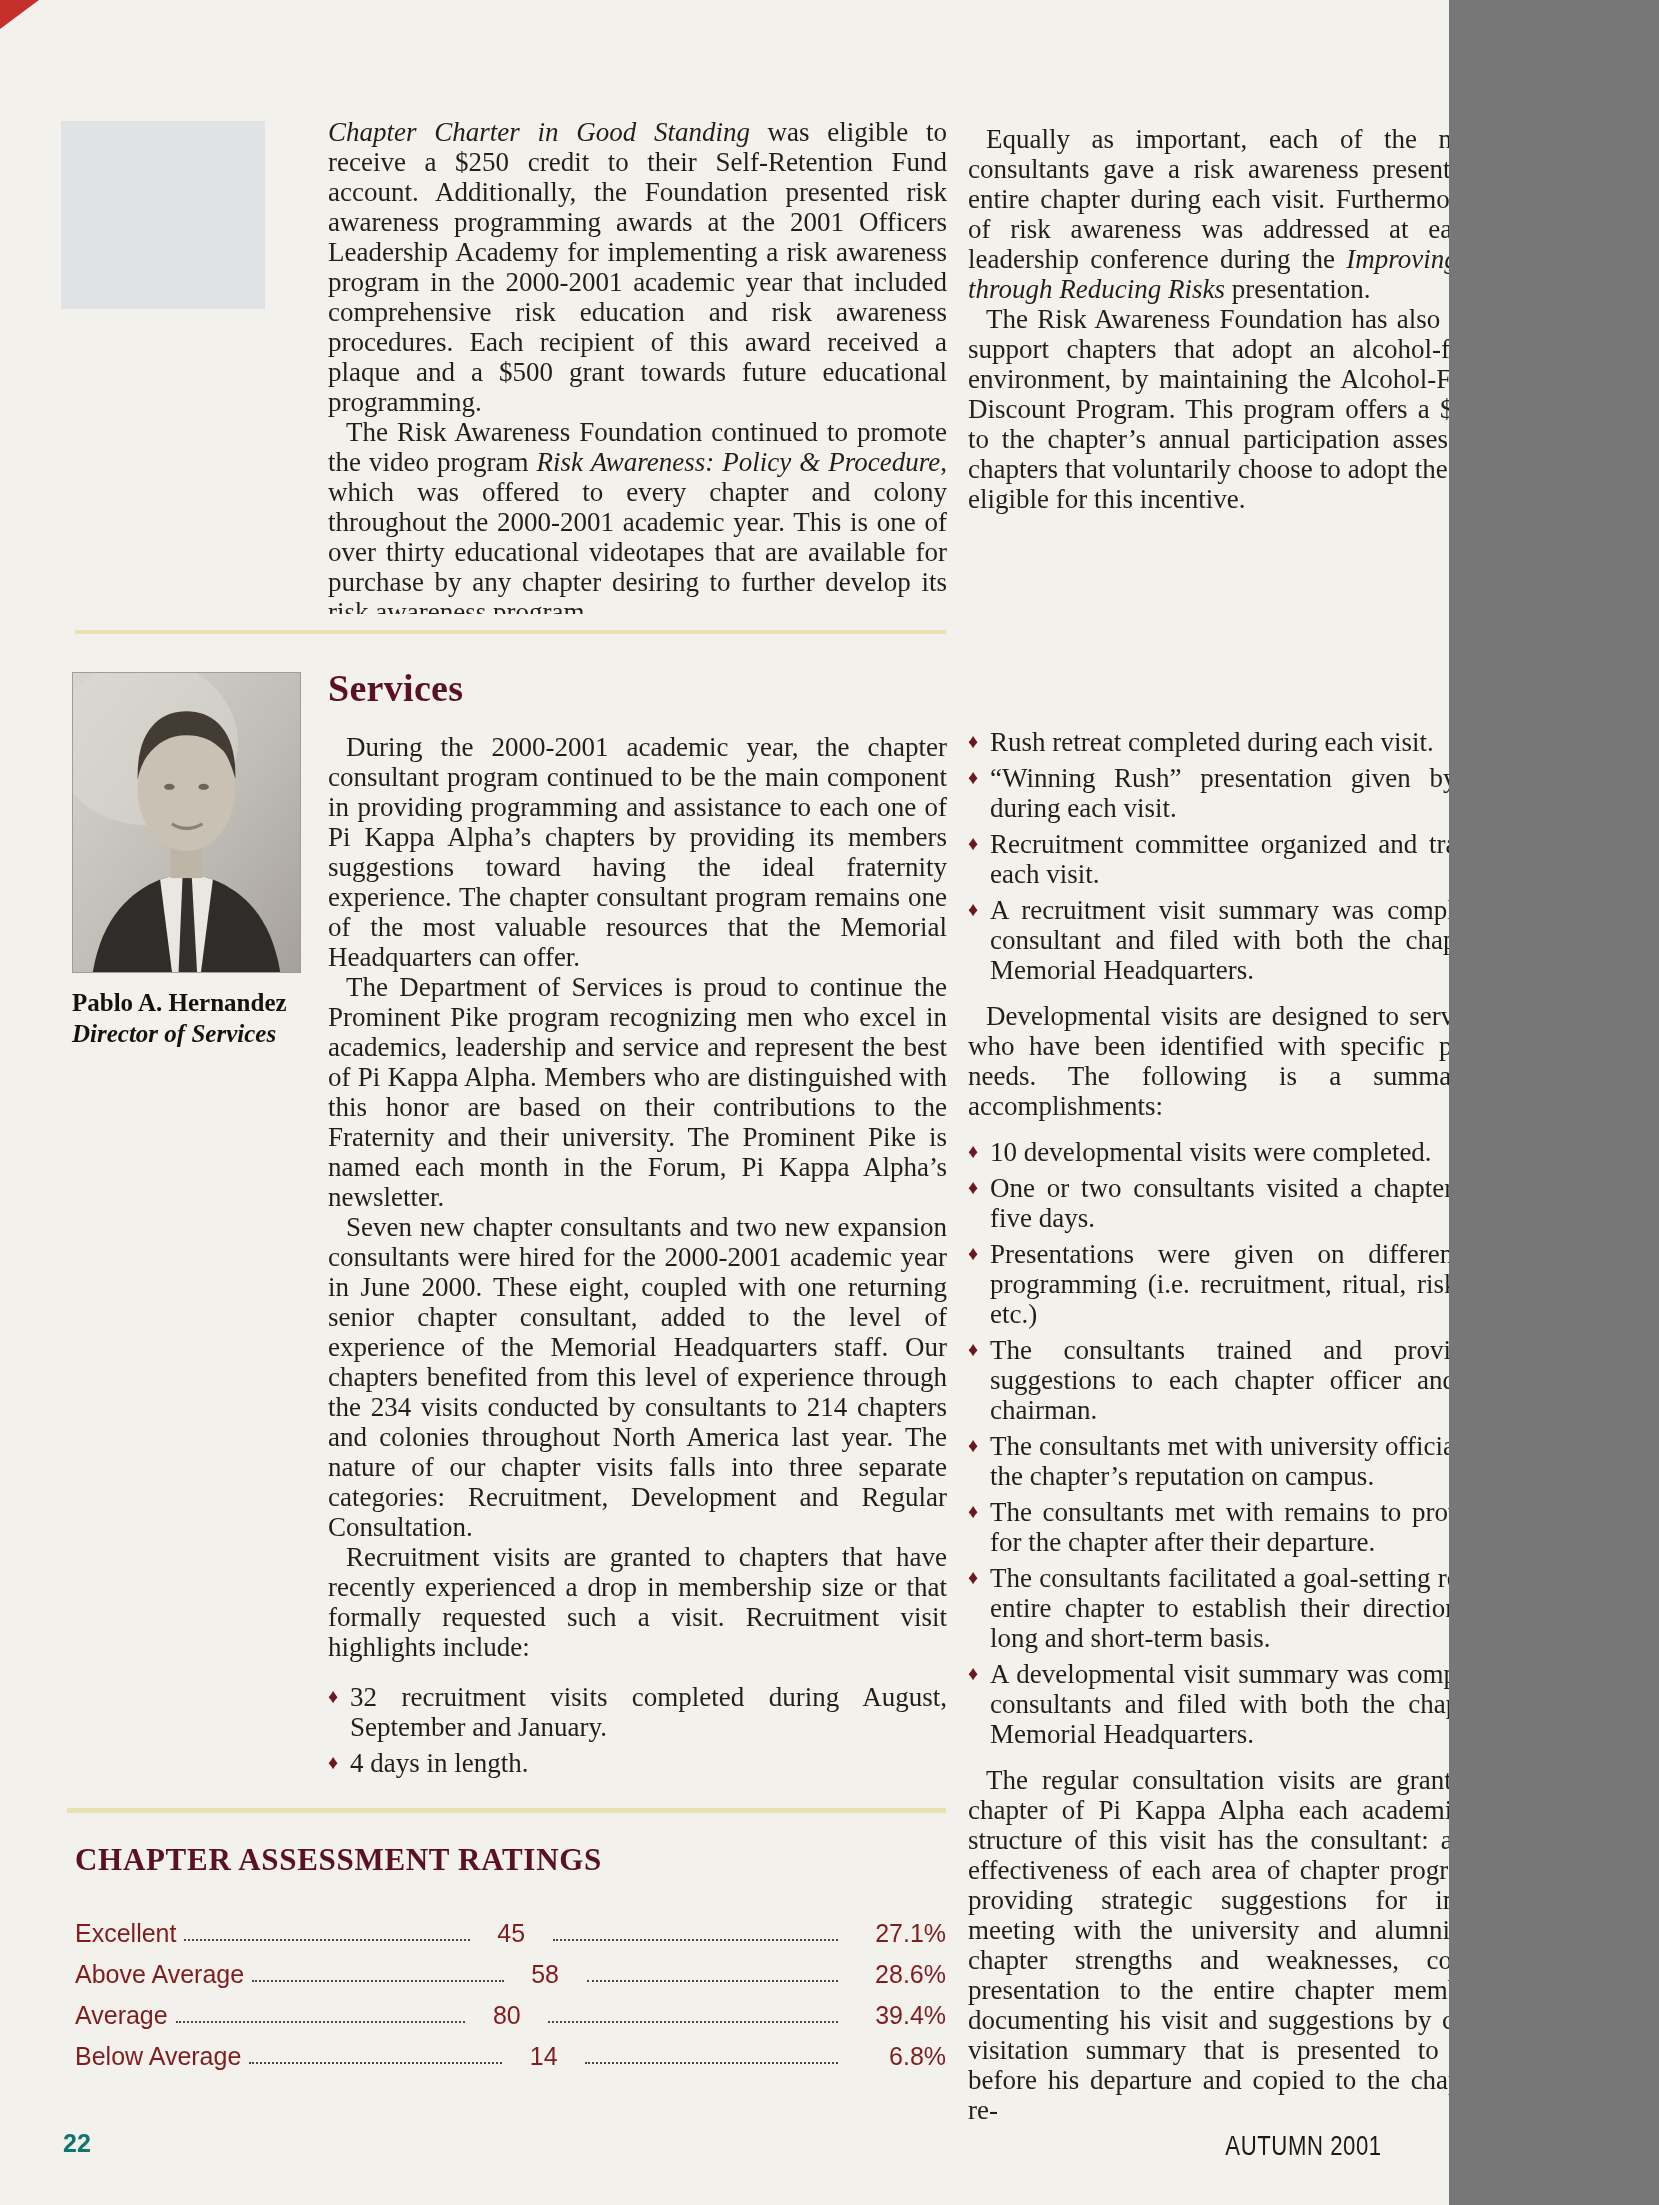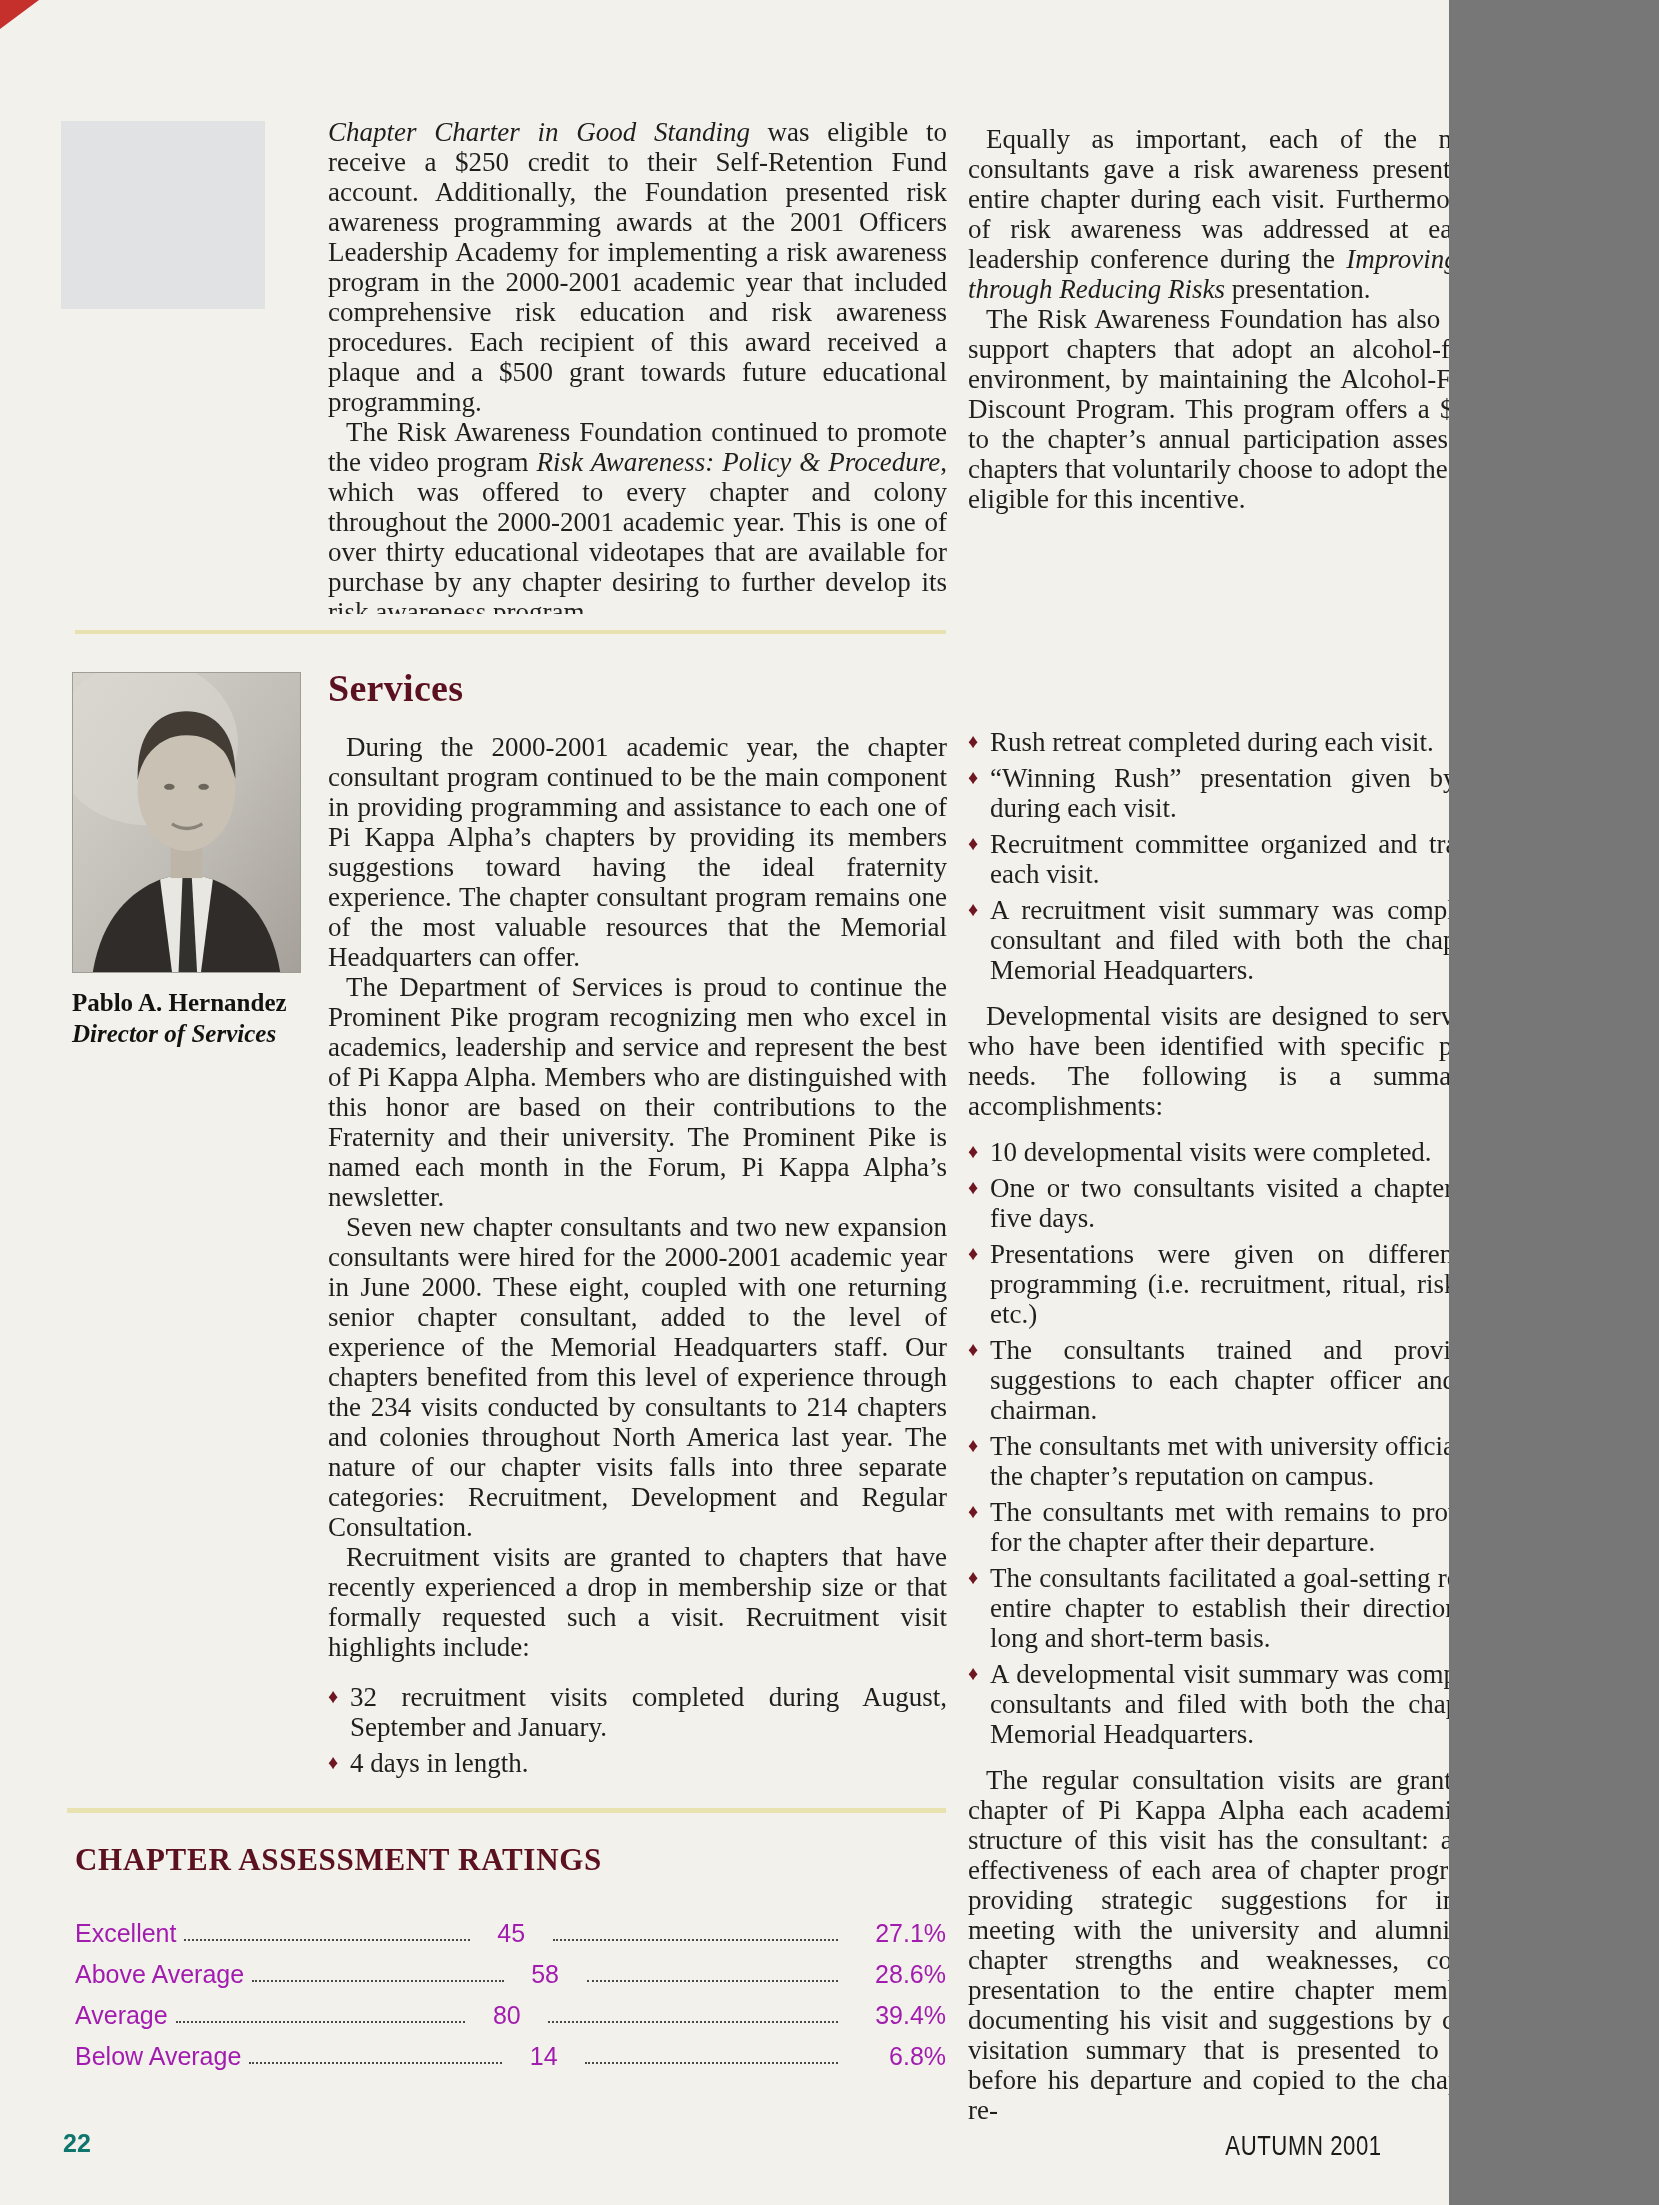--- a/index.html
+++ b/index.html
@@ -36,21 +36,21 @@
          border:0.7px solid #a09d96;box-sizing:border-box;background:#c6c3bc;}
   .photo svg{display:block;width:100%;height:100%;}
   .caption{position:absolute;left:72px;top:987px;width:307px;font-size:25px;
            font-weight:bold;line-height:31px;color:#14120f;}
   .caption .cap-title{font-style:italic;}
   
   .ratings{position:absolute;left:75px;top:1842px;width:871px;
            font-family:"Liberation Sans",sans-serif;}
   .ratings-title{text-align:left;font-family:"Liberation Serif",serif;font-weight:bold;
                  font-size:31px;color:#5b1120;letter-spacing:0.7px;margin:0 0 29px 0;}
-  .r-row{display:flex;align-items:flex-end;height:41px;font-size:25px;color:#a21caf;}
+  .r-row{display:flex;align-items:flex-end;height:41px;font-size:25px;color:#7f1d1d;}
   .r-row span{line-height:1.15;}
   .r-label{white-space:nowrap;}
   .dots{flex:1;border-bottom:2.7px dotted #4a4845;margin:0 8px 6.7px 8px;}
   .r-count{width:67px;text-align:center;}
   .r-pct{width:100px;text-align:right;}
   
   .pageno{position:absolute;left:63px;top:2129px;font-family:"Liberation Sans",sans-serif;
           font-weight:bold;font-size:25px;color:#0f766e;}
   .issue{position:absolute;right:67px;top:2131px;font-family:"Liberation Sans",sans-serif;
          font-size:27px;color:#1b1a18;transform:scaleX(0.82);transform-origin:100% 50%;

